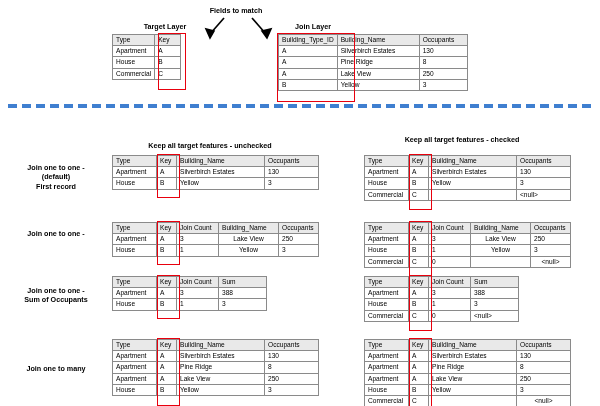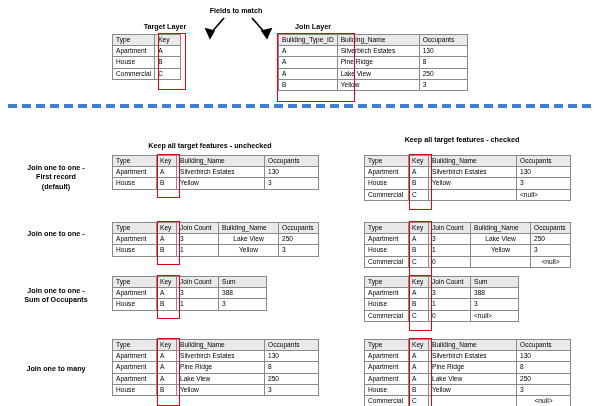--- a/index.html
+++ b/index.html
@@ -125,22 +125,22 @@
 </div>
 <div class="redbox" style="left:277px; top:33px; width:78px; height:69px;"></div>
 
 <div class="divider"></div>
 
 <div class="abs lbl" style="left:120px; top:135px; width:180px;margin-top:6px;">Keep all target features - unchecked</div>
 <div class="abs lbl" style="left:372px; top:135px; width:180px;text-align:center;">Keep all target features - checked</div>
 
 <div class="abs lbl-left" style="left:2px; top:163px; width:108px;">
   <div>Join one to one -</div>
+  <div>(default)</div>
   <div>First record</div>
-  <div>(default)</div>
 </div>
 
 <div class="abs" style="left:112px; top:155px;">
   <table class="tbl">
     <thead>
         <tr>
       <td style="width:44px;">Type</td>
       <td style="width:20px;">Key</td>
       <td style="width:88px;">Building_Name</td>
       <td style="width:54px;">Occupants</td>

